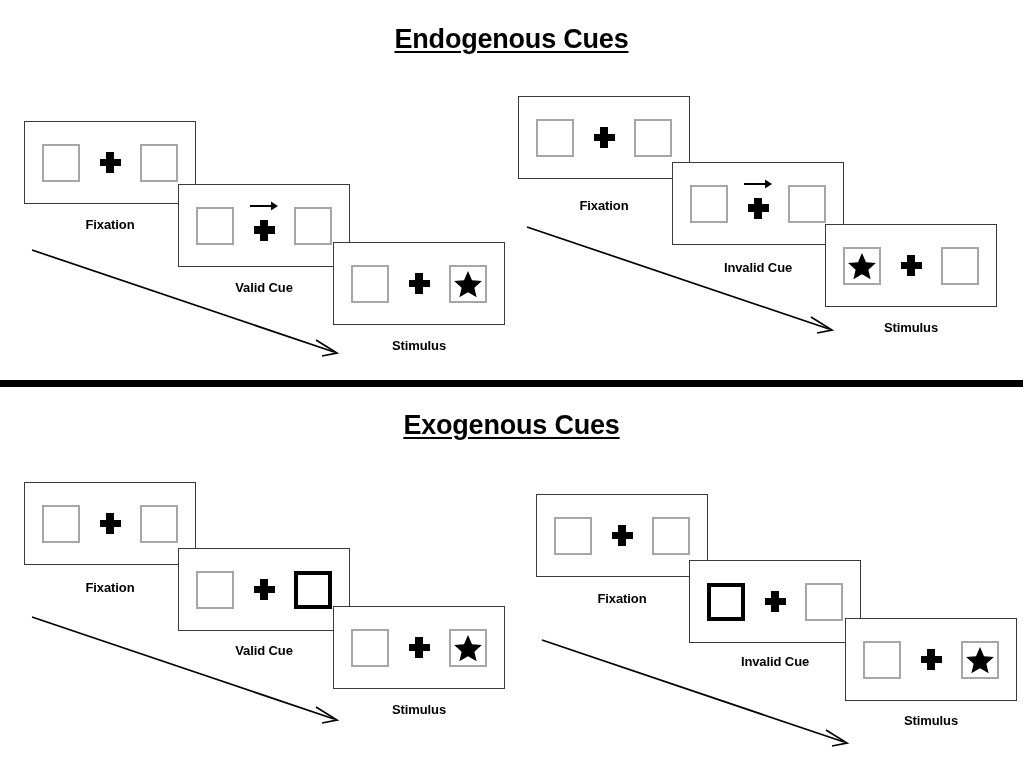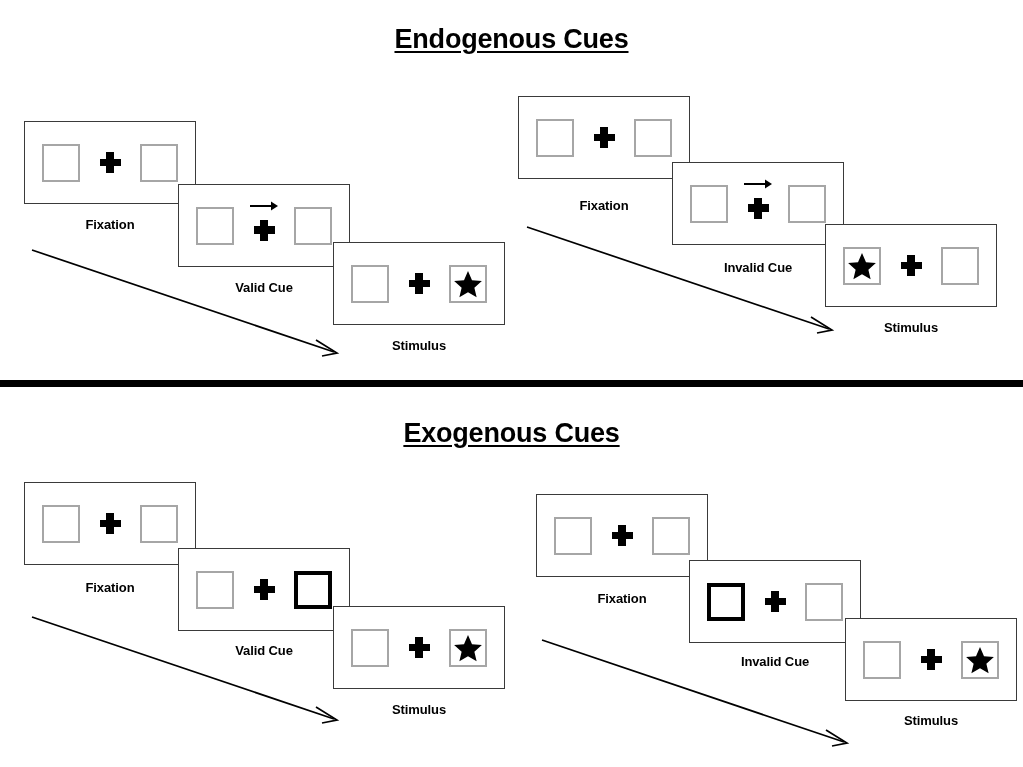--- a/index.html
+++ b/index.html
@@ -222,21 +222,21 @@
         </div>
       </div>
     </div>
     <div class="caption" style="left:825px;top:320px;width:172px;text-align:center;">Stimulus</div>
   </div>
 </div>
 
 <div class="divider"></div>
 
 <div class="section" id="sec-exo">
-  <div class="section-title" id="title-exo" style="top:28px;text-decoration:underline;">Exogenous Cues</div>
+  <div class="section-title" id="title-exo" style="top:20px;text-decoration:underline;">Exogenous Cues</div>
 </div>
 
 <div class="sequence">
 
   <div class="time-arrow" style="left:30px;top:615px;">
     <svg width="320" height="115" viewBox="0 0 320 115">
       <line x1="2" y1="2" x2="304" y2="104" stroke="#000" stroke-width="1.7"></line>
       <polyline points="286,92 307,105 292,108" fill="none" stroke="#000" stroke-width="1.7"></polyline>
     </svg>
   </div>

